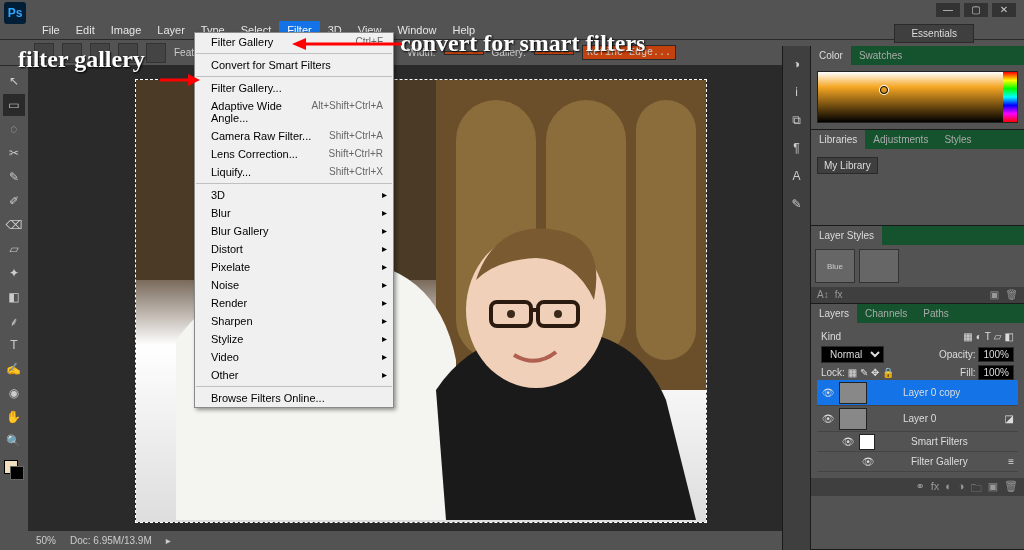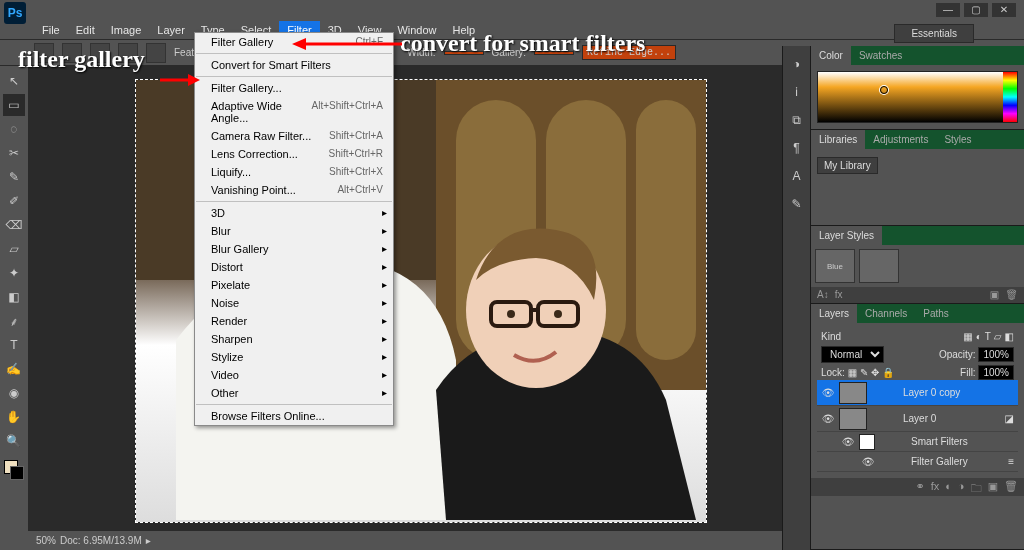--- a/index.html
+++ b/index.html
@@ -65,21 +65,21 @@
   .layer-row.sel { background: #1473e6; }
   .layer-row .eye { width: 14px; text-align: center; color: #ddd; }
   .layer-row .thumb { width: 28px; height: 22px; background: #888; border: 1px solid #222; }
   .layer-row .name { flex: 1; overflow: hidden; text-overflow: ellipsis; padding-left: 32px; }
   .layer-row.sub { padding-left: 24px; height: 20px; }
   .layer-row.sub .thumb { width: 16px; height: 16px; }
   
   .minidock { position: absolute; right: 214px; top: 46px; width: 28px; bottom: 0; background: #3f3f3f; border-left: 1px solid #1a1a1a; display: flex; flex-direction: column; align-items: center; gap: 8px; padding-top: 8px; }
   .minidock span { width: 20px; height: 20px; color: #ccc; font-size: 12px; text-align: center; line-height: 20px; cursor: pointer; }
   
-  .statusbar { position: absolute; left: 28px; right: 242px; bottom: 0; height: 20px; background: #535353; color: #ccc; font-size: 10px; display: flex; align-items: center; padding: 0 8px; gap: 4px; border-top: 1px solid #2a2a2a; }
+  .statusbar { position: absolute; left: 28px; right: 242px; bottom: 0; height: 20px; background: #535353; color: #ccc; font-size: 10px; display: flex; align-items: center; padding: 0 8px; gap: 14px; border-top: 1px solid #2a2a2a; }
   
   
   .anno { position: absolute; font-family: Georgia, serif; font-weight: 700; color: #fff; font-size: 24px; text-shadow: 1px 1px 2px #000; z-index: 60; pointer-events: none; }
   .arrow { position: absolute; z-index: 60; pointer-events: none; }
   .arrow svg line { stroke: #f00; stroke-width: 3; }
   .arrow svg polygon { fill: #f00; }
 </style>
 </head>
 <body>
 
@@ -199,24 +199,20 @@
       <span class="sc">Shift+Ctrl+A</span>
     </div>
   <div class="item">
       <span>Lens Correction...</span>
       <span class="sc">Shift+Ctrl+R</span>
     </div>
   <div class="item">
       <span>Liquify...</span>
       <span class="sc">Shift+Ctrl+X</span>
     </div>
-  <div class="item">
-      <span>Vanishing Point...</span>
-      <span class="sc">Alt+Ctrl+V</span>
-    </div>
   <hr>
   <div class="item sub">
       <span>3D</span>
     </div>
   <div class="item sub">
       <span>Blur</span>
     </div>
   <div class="item sub">
       <span>Blur Gallery</span>
     </div>

